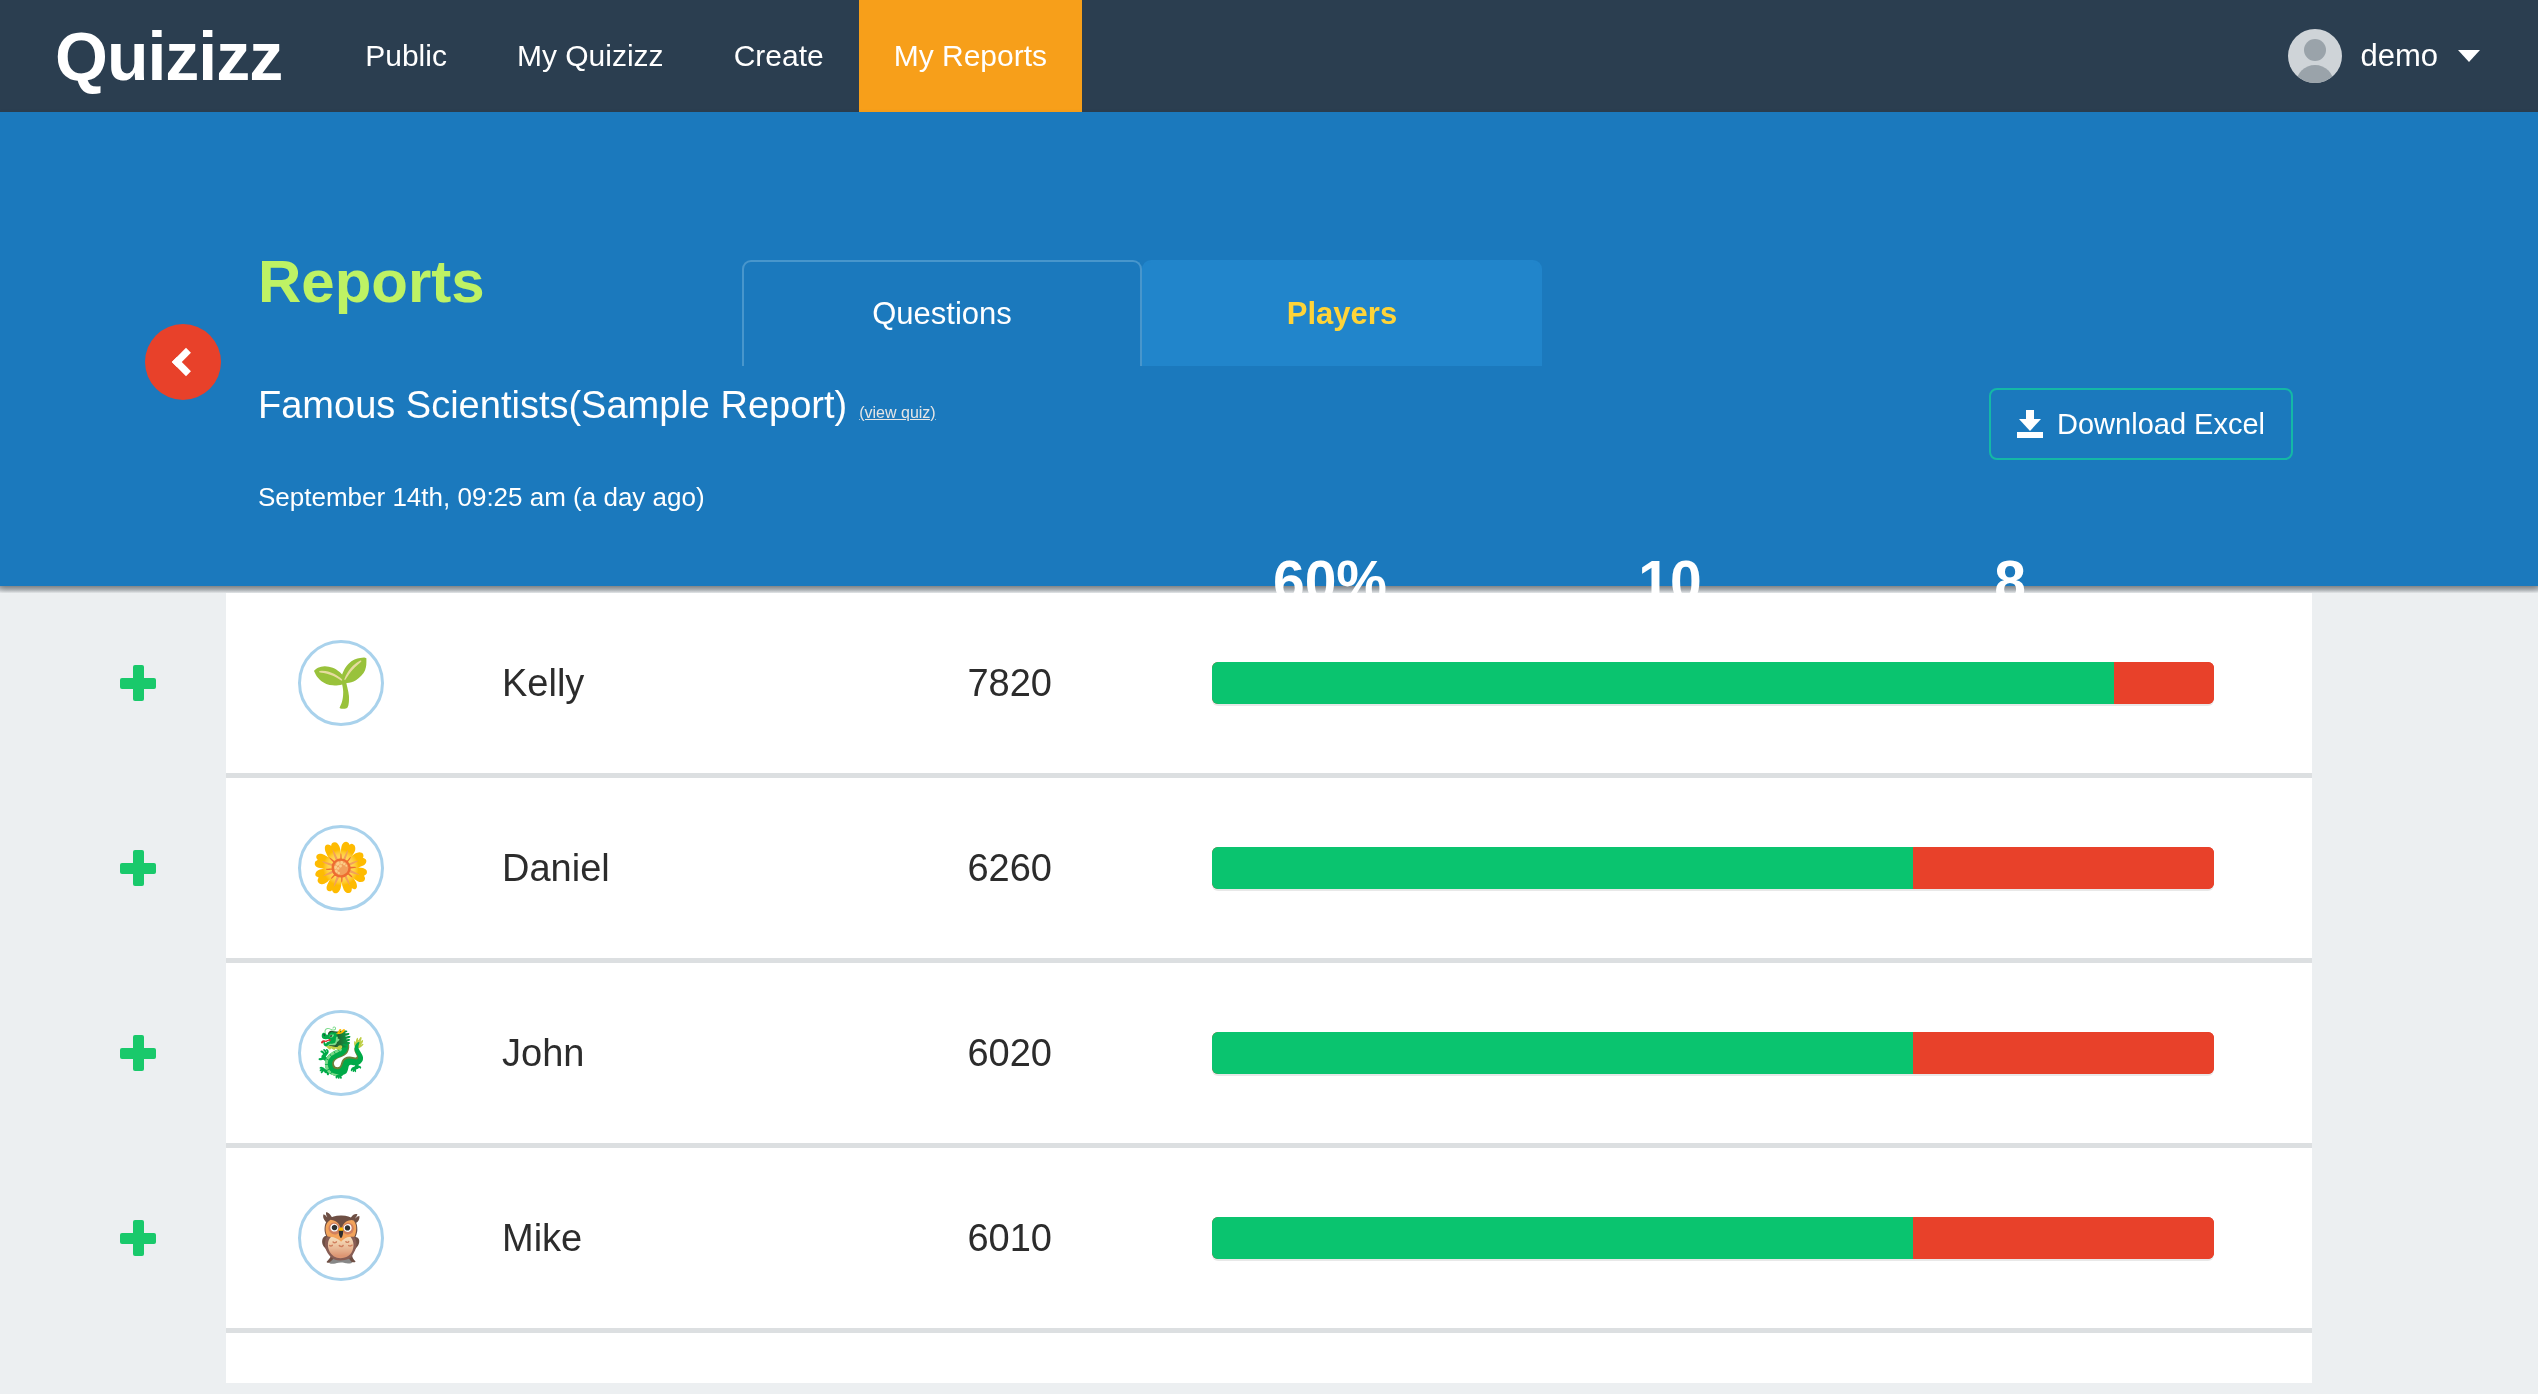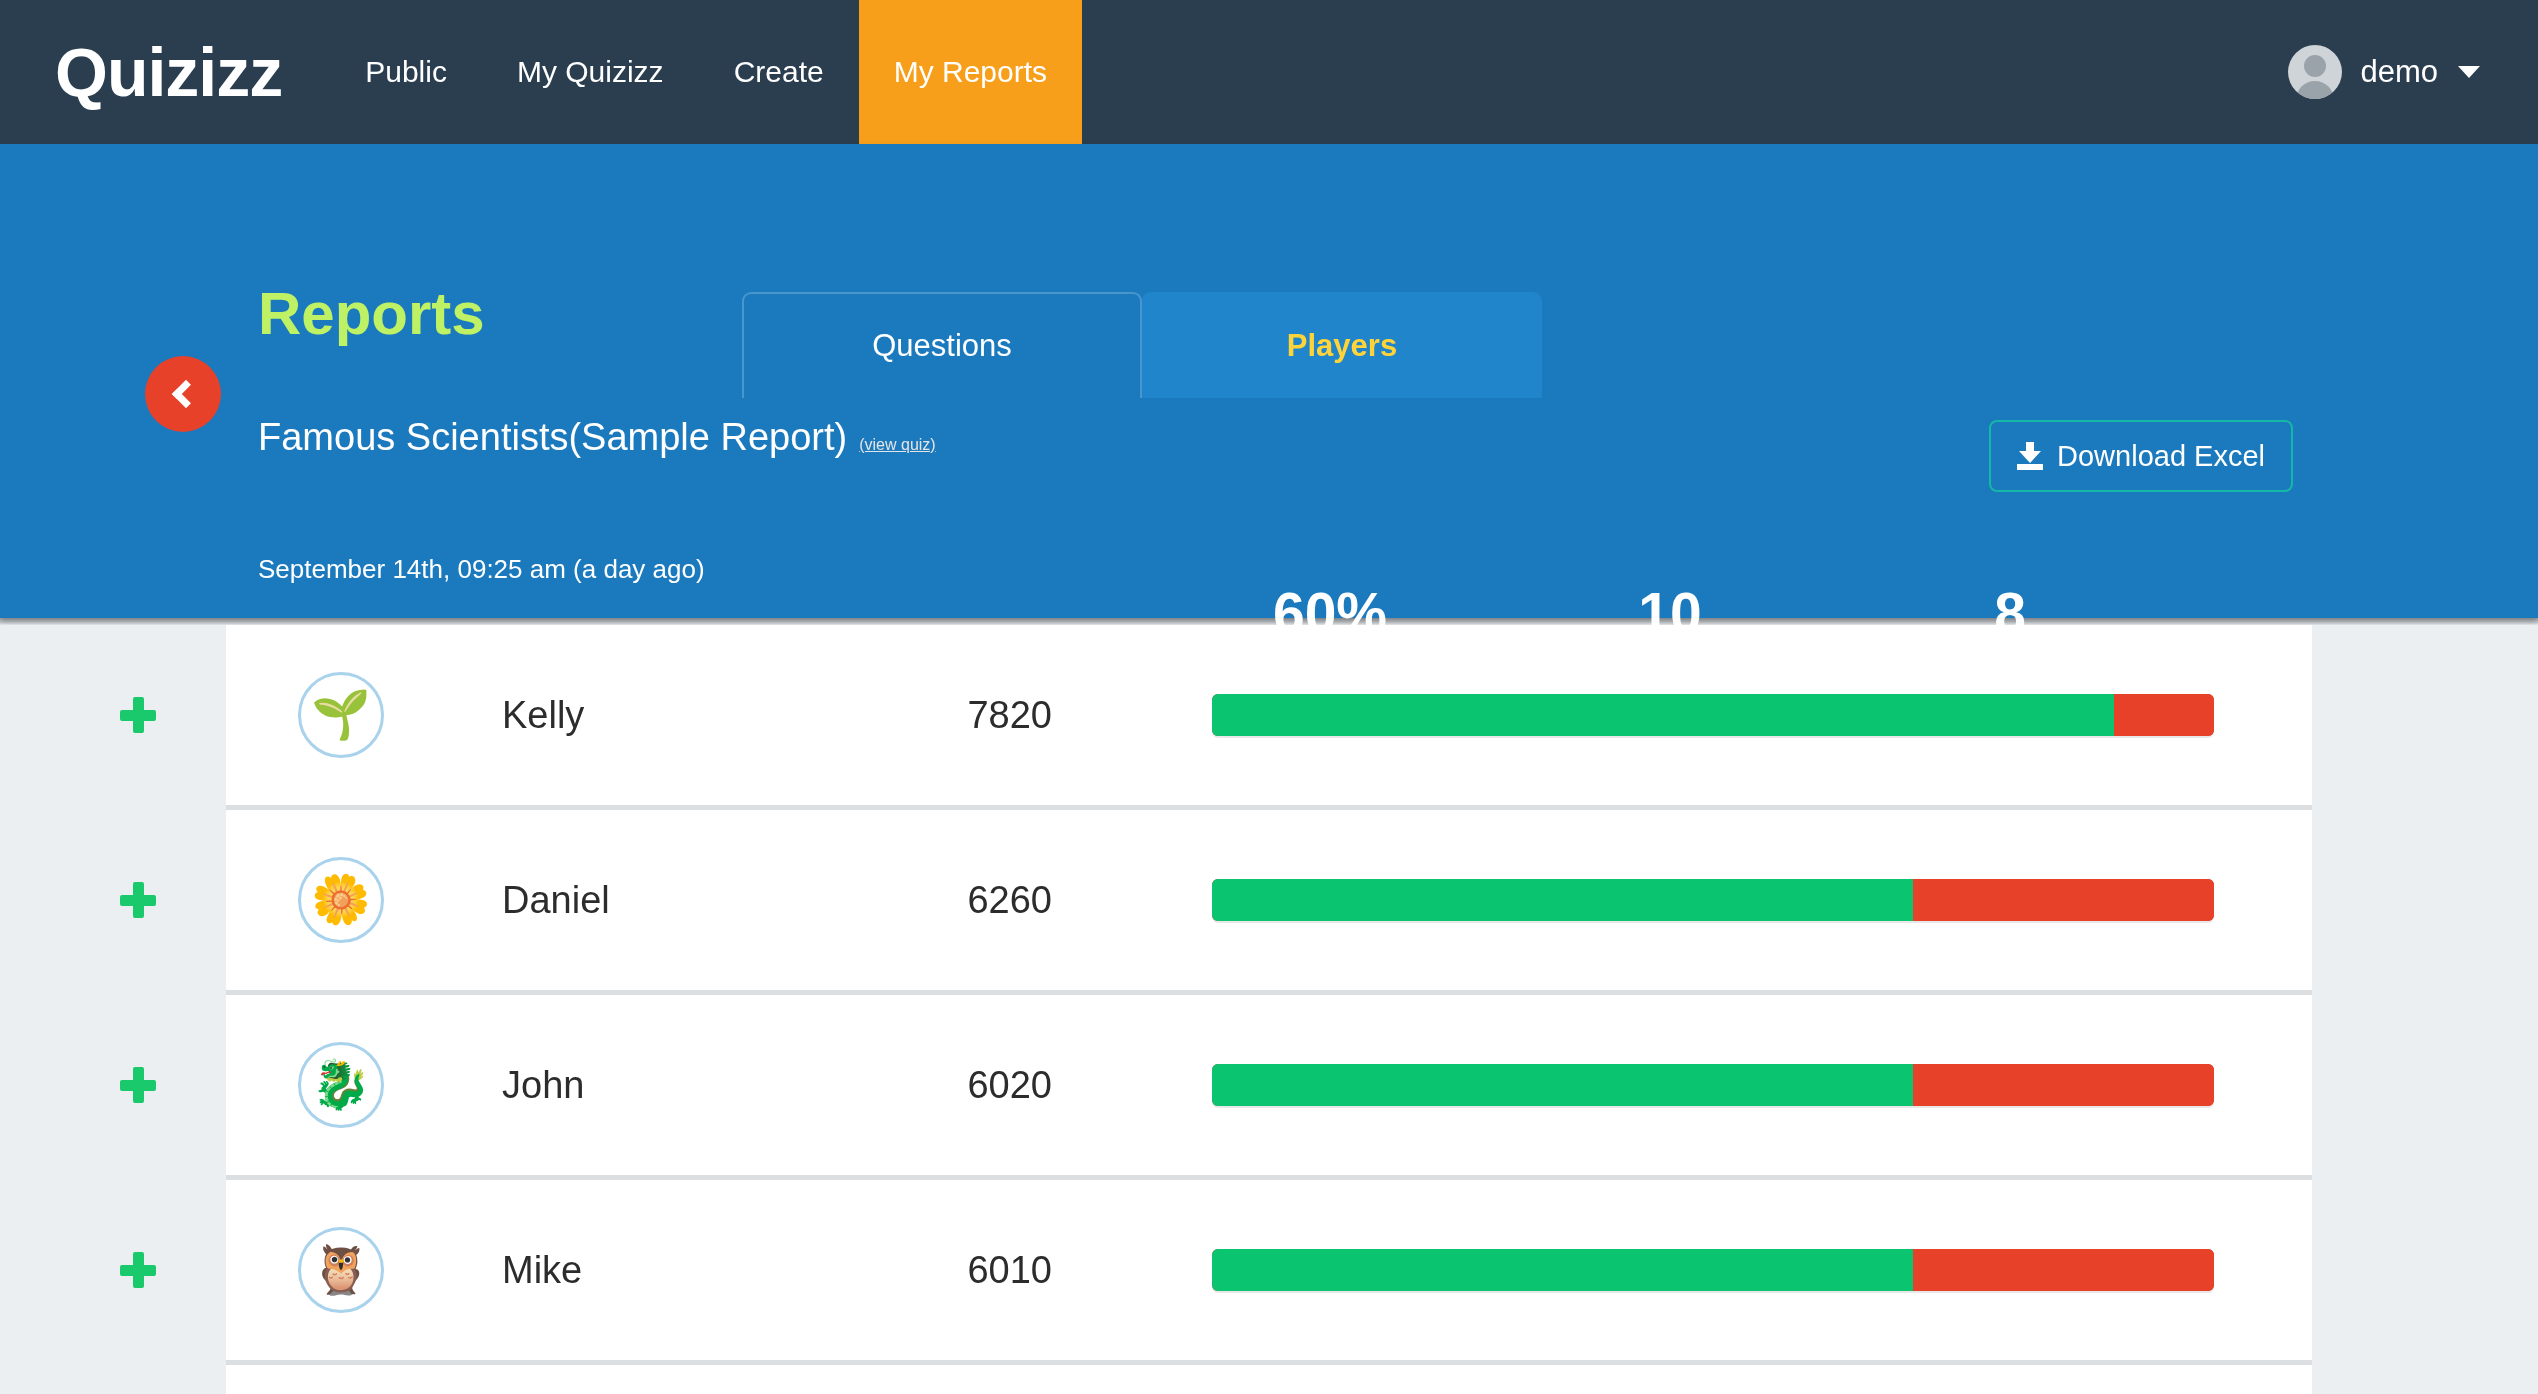--- a/index.html
+++ b/index.html
@@ -6,21 +6,21 @@
   html, body {
     width: 2538px;
     height: 1394px;
     overflow: hidden;
     background: #eceff1;
     font-family: "Liberation Sans", sans-serif;
   }
 
   
   .navbar {
-    height: 144px;
+    height: 112px;
     background: #2b3e50;
     display: flex;
     align-items: stretch;
     position: relative;
   }
   .nav-brand {
     color: #ffffff;
     font-size: 68px;
     font-weight: 700;
     letter-spacing: -1px;
@@ -170,21 +170,20 @@
     font-size: 16px;
     color: #e5e5e5;
     cursor: pointer;
   }
   .quiz-date {
     position: absolute;
     left: 258px;
     top: 370px;
     color: #ffffff;
     font-size: 26px;
-    margin-top: 40px;
   }
   .dl-btn {
     position: absolute;
     right: 245px;
     top: 276px;
     height: 72px;
     padding: 0 26px;
     display: flex;
     align-items: center;
     gap: 14px;

